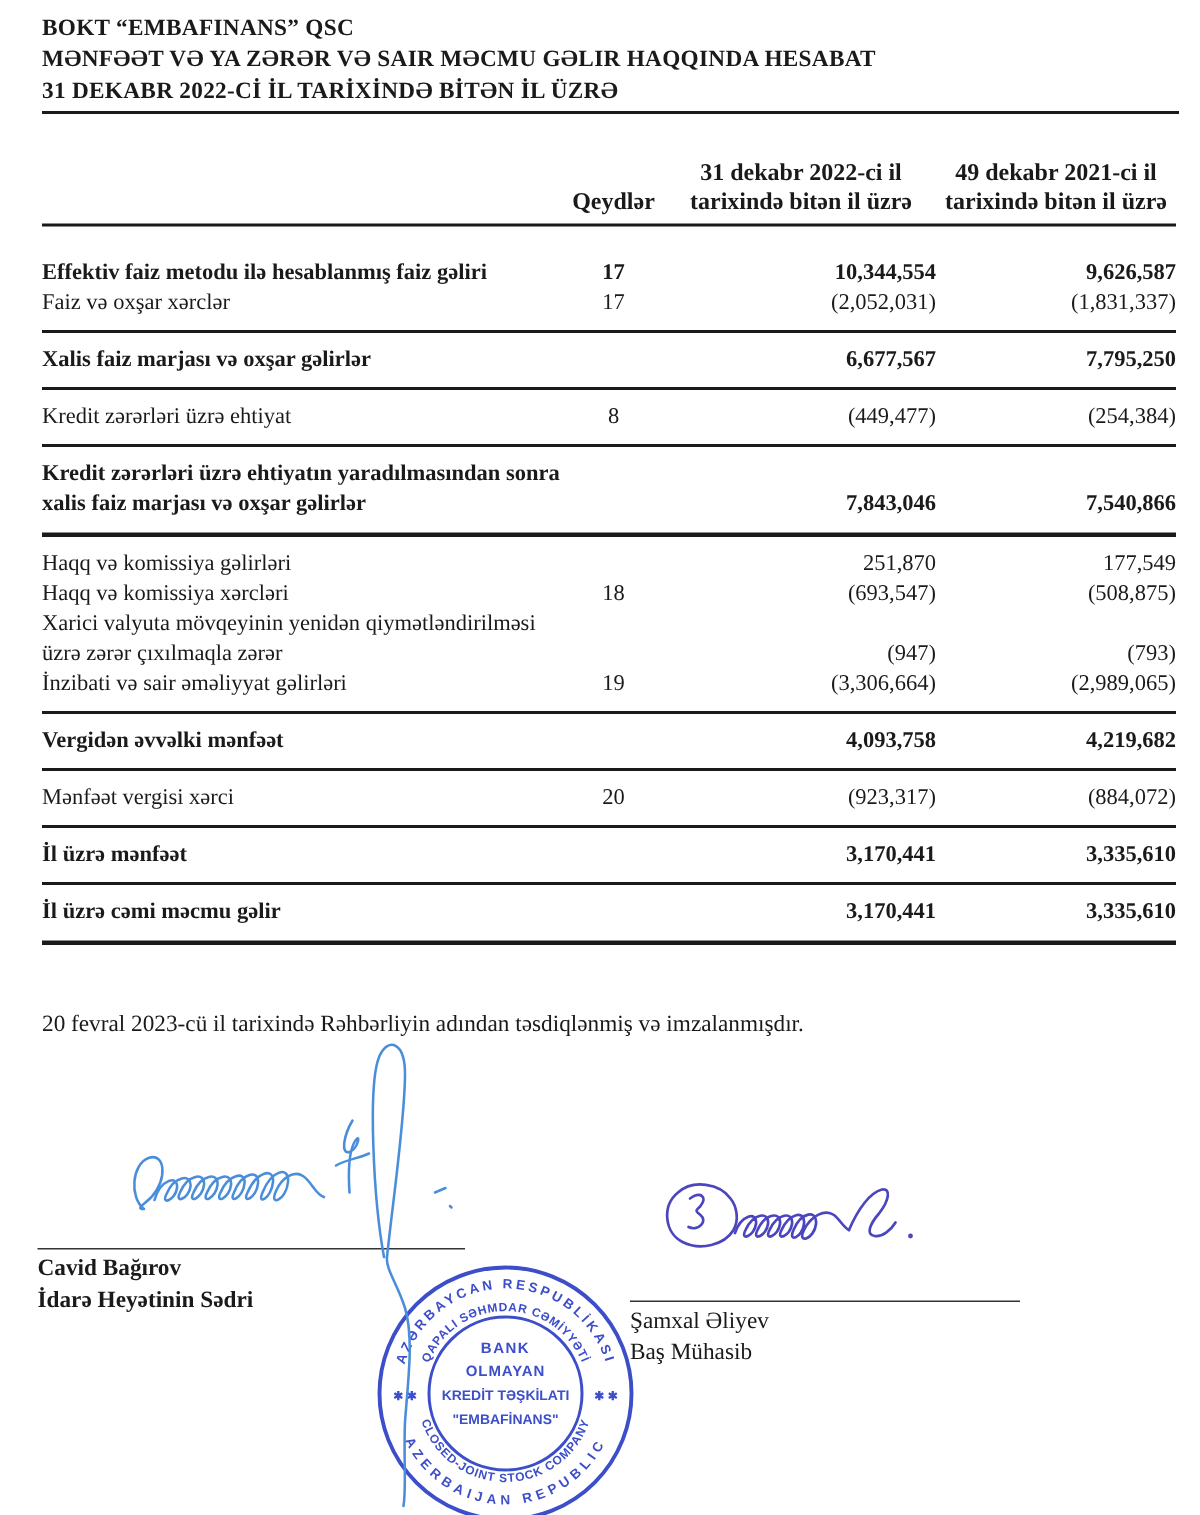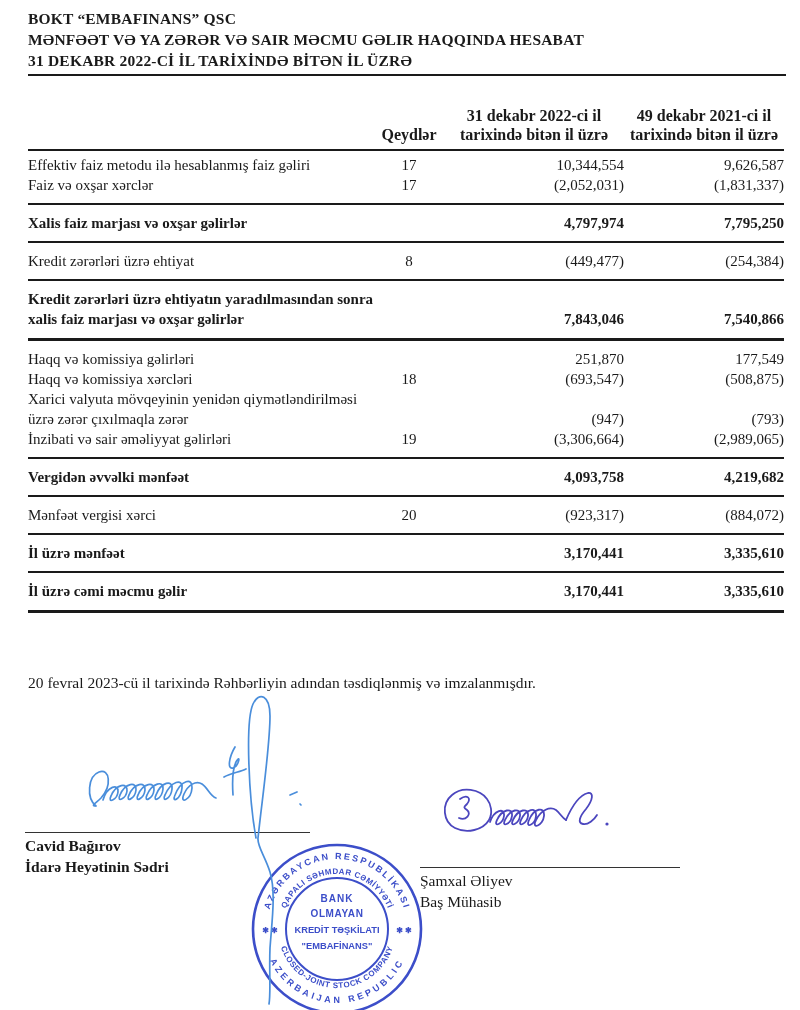--- a/index.html
+++ b/index.html
@@ -28,21 +28,21 @@
   }
   table.fin td{vertical-align:bottom;padding:0;}
   td.lbl{text-align:left;padding-right:6px;}
   td.note{text-align:center;}
   td.v2022{text-align:right;padding-right:10px;}
   td.v2021{text-align:right;padding-right:2px;}
   tr.bold td{font-weight:700;}
   tr.sep td{border-bottom:2px solid #1a1a1a;padding-bottom:8px;}
   tr.sep3 td{border-bottom:3px solid #1a1a1a;padding-bottom:9px;}
   tr.padt td{padding-top:8px;}
-  tr.first td{padding-top:4px;}
+  tr.first td{padding-top:21px;font-weight:bold;}
   
   .approval{position:absolute;left:28px;top:674px;font-size:15.5px;}
   .sig-block{position:absolute;font-size:15.5px;line-height:21px;}
   .sig-line{border-bottom:1.3px solid #333;height:0;margin-bottom:2px;}
   .sig-left{left:25px;top:832px;width:285px;font-weight:bold;}
   .sig-right{left:420px;top:836px;width:260px;margin-top:31px;}
   .stamp{position:absolute;left:249px;top:841px;width:176px;height:176px;}
   .ink{position:absolute;left:0;top:670px;width:800px;height:340px;pointer-events:none;}
 </style>
 </head>
@@ -81,21 +81,21 @@
       </tr>
       <tr class="sep">
         <td class="lbl">Faiz və oxşar xərclər</td>
         <td class="note">17</td>
         <td class="v2022">(2,052,031)</td>
         <td class="v2021">(1,831,337)</td>
       </tr>
       <tr class="bold sep padt">
         <td class="lbl">Xalis faiz marjası və oxşar gəlirlər</td>
         <td class="note"></td>
-        <td class="v2022">4,797,974</td>
+        <td class="v2022">6,677,567</td>
         <td class="v2021">7,795,250</td>
       </tr>
       <tr class="sep padt">
         <td class="lbl">Kredit zərərləri üzrə ehtiyat</td>
         <td class="note">8</td>
         <td class="v2022">(449,477)</td>
         <td class="v2021">(254,384)</td>
       </tr>
       <tr class="bold sep3 padt">
         <td class="lbl">Kredit zərərləri üzrə ehtiyatın yaradılmasından sonra xalis faiz marjası və oxşar gəlirlər</td>

